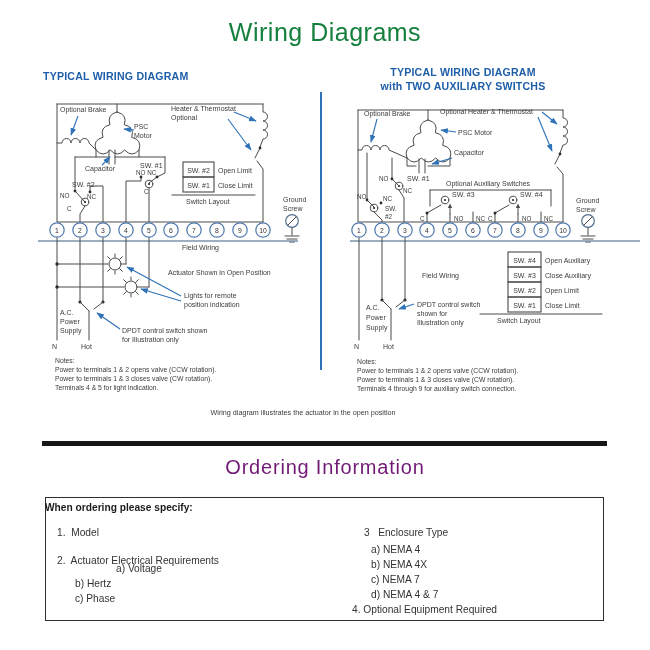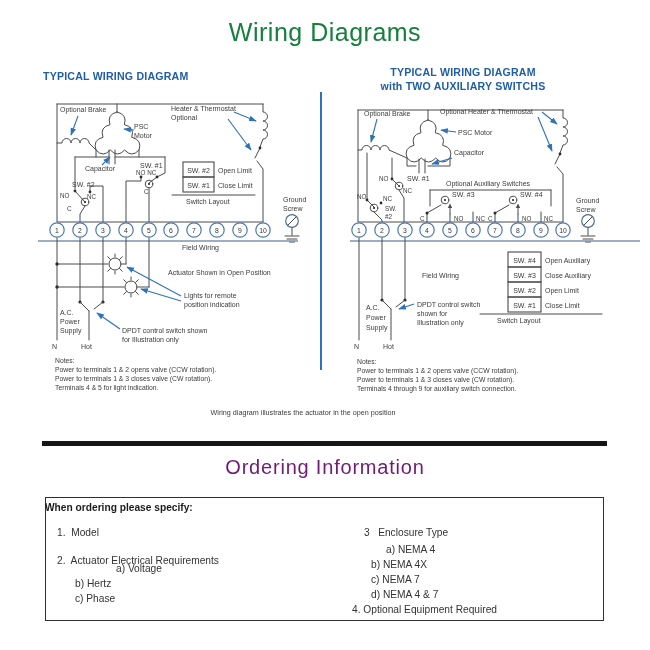--- a/index.html
+++ b/index.html
@@ -416,17 +416,17 @@
 <div class="abs obox"></div>
 <div class="abs oheading">When ordering please specify:</div>
 
 <div class="abs oitem" style="left:57px;top:527px;">1.  Model</div>
 <div class="abs oitem" style="left:57px;top:555px;">2.  Actuator Electrical Requirements</div>
 <div class="abs oitem" style="left:75px;top:563px;margin-left:41px;">a) Voltage</div>
 <div class="abs oitem" style="left:75px;top:578px;">b) Hertz</div>
 <div class="abs oitem" style="left:75px;top:593px;">c) Phase</div>
 
 <div class="abs oitem" style="left:352px;top:527px;margin-left:12px;">3   Enclosure Type</div>
-<div class="abs oitem" style="left:371px;top:544px;margin-left:15px;">a) NEMA 4</div>
+<div class="abs oitem" style="left:371px;top:544px;">a) NEMA 4</div>
 <div class="abs oitem" style="left:371px;top:559px;">b) NEMA 4X</div>
 <div class="abs oitem" style="left:371px;top:574px;">c) NEMA 7</div>
 <div class="abs oitem" style="left:371px;top:589px;">d) NEMA 4 &amp; 7</div>
 <div class="abs oitem" style="left:352px;top:604px;">4. Optional Equipment Required</div>
 
 </body></html>

